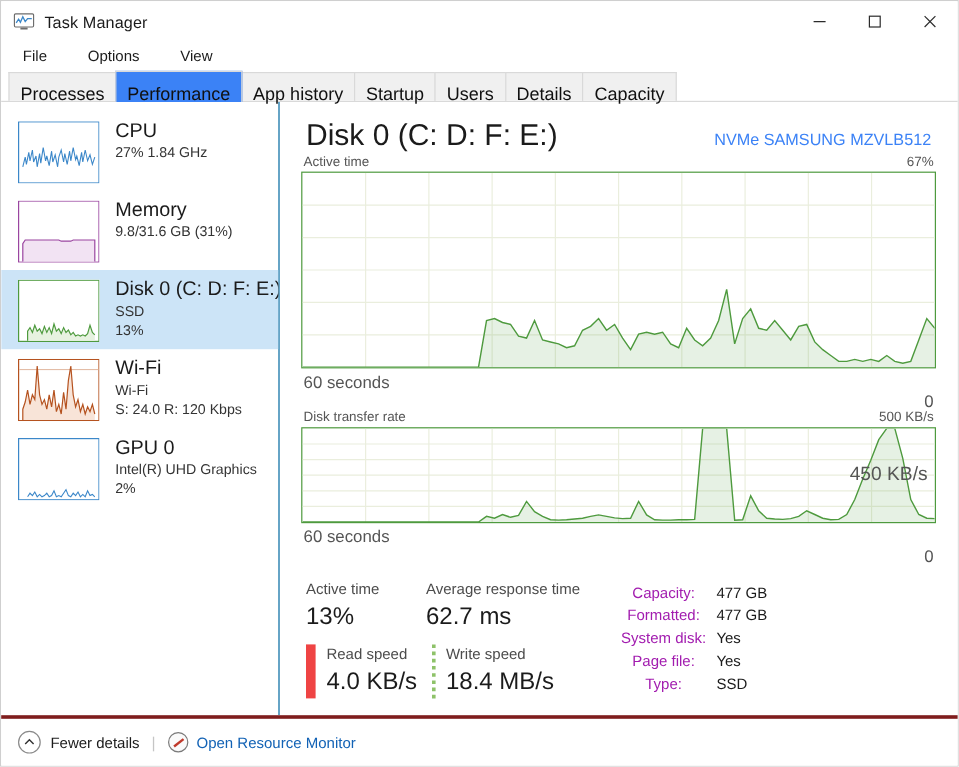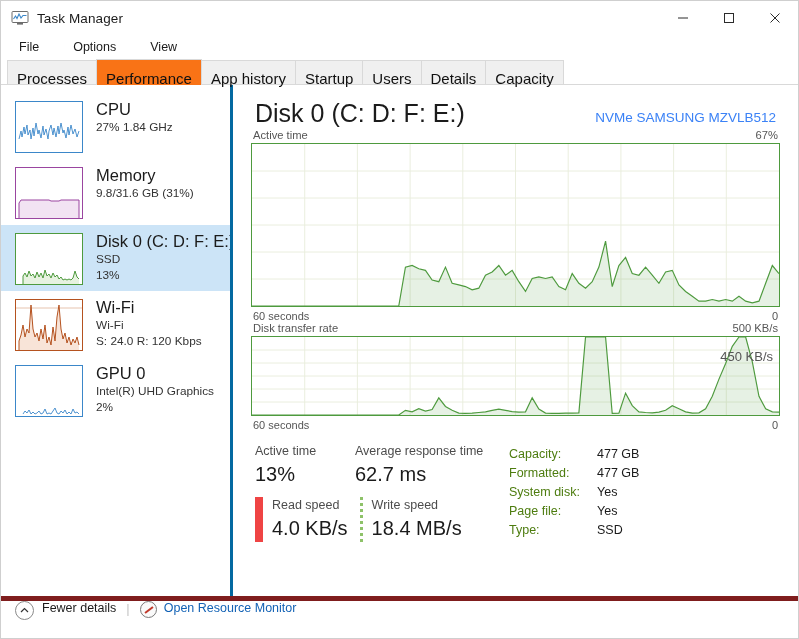--- a/index.html
+++ b/index.html
@@ -62,35 +62,35 @@
     padding: 15px 9px 4px 9px;
     height: 24px;
     display: flex; align-items: center;
     border: 1px solid #d9d9d9;
     border-bottom: none;
     background: #f0f0f0;
     margin-right: -1px;
     position: relative;
   }
   .tab.active {
-    background: #f97316;
+    background: #3b82f6;
     height: 26px;
     z-index: 3;
     border-color: #d9d9d9;
     margin-bottom: -1px;
   }
 
   
   .content { flex: 1 1 auto; display: flex; min-height: 0; background:#fff; }
 
   
   .sidebar {
     width: 232px; flex: 0 0 232px;
     background: #ffffff;
-    border-right: 3px solid #0369a1;
+    border-right: 1px solid #0369a1;
     padding-top: 8px;
     overflow: hidden;
   }
   .side-item {
     display: flex; align-items: flex-start;
     padding: 6px 6px 6px 14px;
     height: 66px;
   }
   .side-item.selected { background: #cce4f7; }
   .spark {
@@ -139,28 +139,29 @@
     border: 1px solid #4e9a3e;
     position: relative;
     background: #ffffff;
     overflow: hidden;
   }
   .graph-box svg { display:block; width:100%; height:100%; }
   .graph-box.tall { height: 164px; }
   .graph-box.short { height: 80px; }
 
   .axis-row {
-    display: flex; font-size: 11px; color: #555555;
+    display: flex; font-size: 14px; color: #555555;
     padding: 3px 2px 0 2px;
+    flex-direction: column;
   }
   .axis-row .right { margin-left: auto; }
 
   .inner-note {
-    position: absolute; right: 6px; top: 12px;
-    font-size: 13px; color: #555;
+    position: absolute; right: 6px; top: 30px;
+    font-size: 16px; color: #555;
   }
 
   
   .stats {
     display: flex; padding: 12px 2px 0 4px;
   }
   .stats-left { width: 250px; flex: 0 0 250px; }
   .stat-row { display: flex; }
   .stat-cell { }
   .stat-cell.c1 { width: 100px; }
@@ -172,28 +173,28 @@
     border-left: 8px solid #ef4444;
   }
   .stat-cell.bar.dotted {
     border-left: 3px dotted #8ec269;
     margin-left: 12px;
   }
   .stats-right {
     margin-left: 4px; padding-top: 2px;
   }
   .kv { display: flex; font-size: 12.5px; line-height: 19px; }
-  .kv .k { width: 88px; color: #4d7c0f; }
+  .kv .k { width: 88px; color: #a21caf; text-align: center; }
   .kv .v { color: #1b1b1b; }
 
   
   .footer {
     height: 42px; flex: 0 0 42px;
-    border-top: 5px solid #7f1d1d;
-    display: flex; align-items: flex-start;
+    border-top: 3px solid #7f1d1d;
+    display: flex; align-items: center;
     padding-left: 14px;
     background: #ffffff;
   }
   .chev {
     width: 19px; height: 19px; border-radius: 50%;
     border: 1px solid #8a8a8a;
     display: flex; align-items: center; justify-content: center;
     color: #333; font-size: 9px; margin-right: 8px;
   }
   .footer-text { font-size: 12.5px; color: #1b1b1b; }

